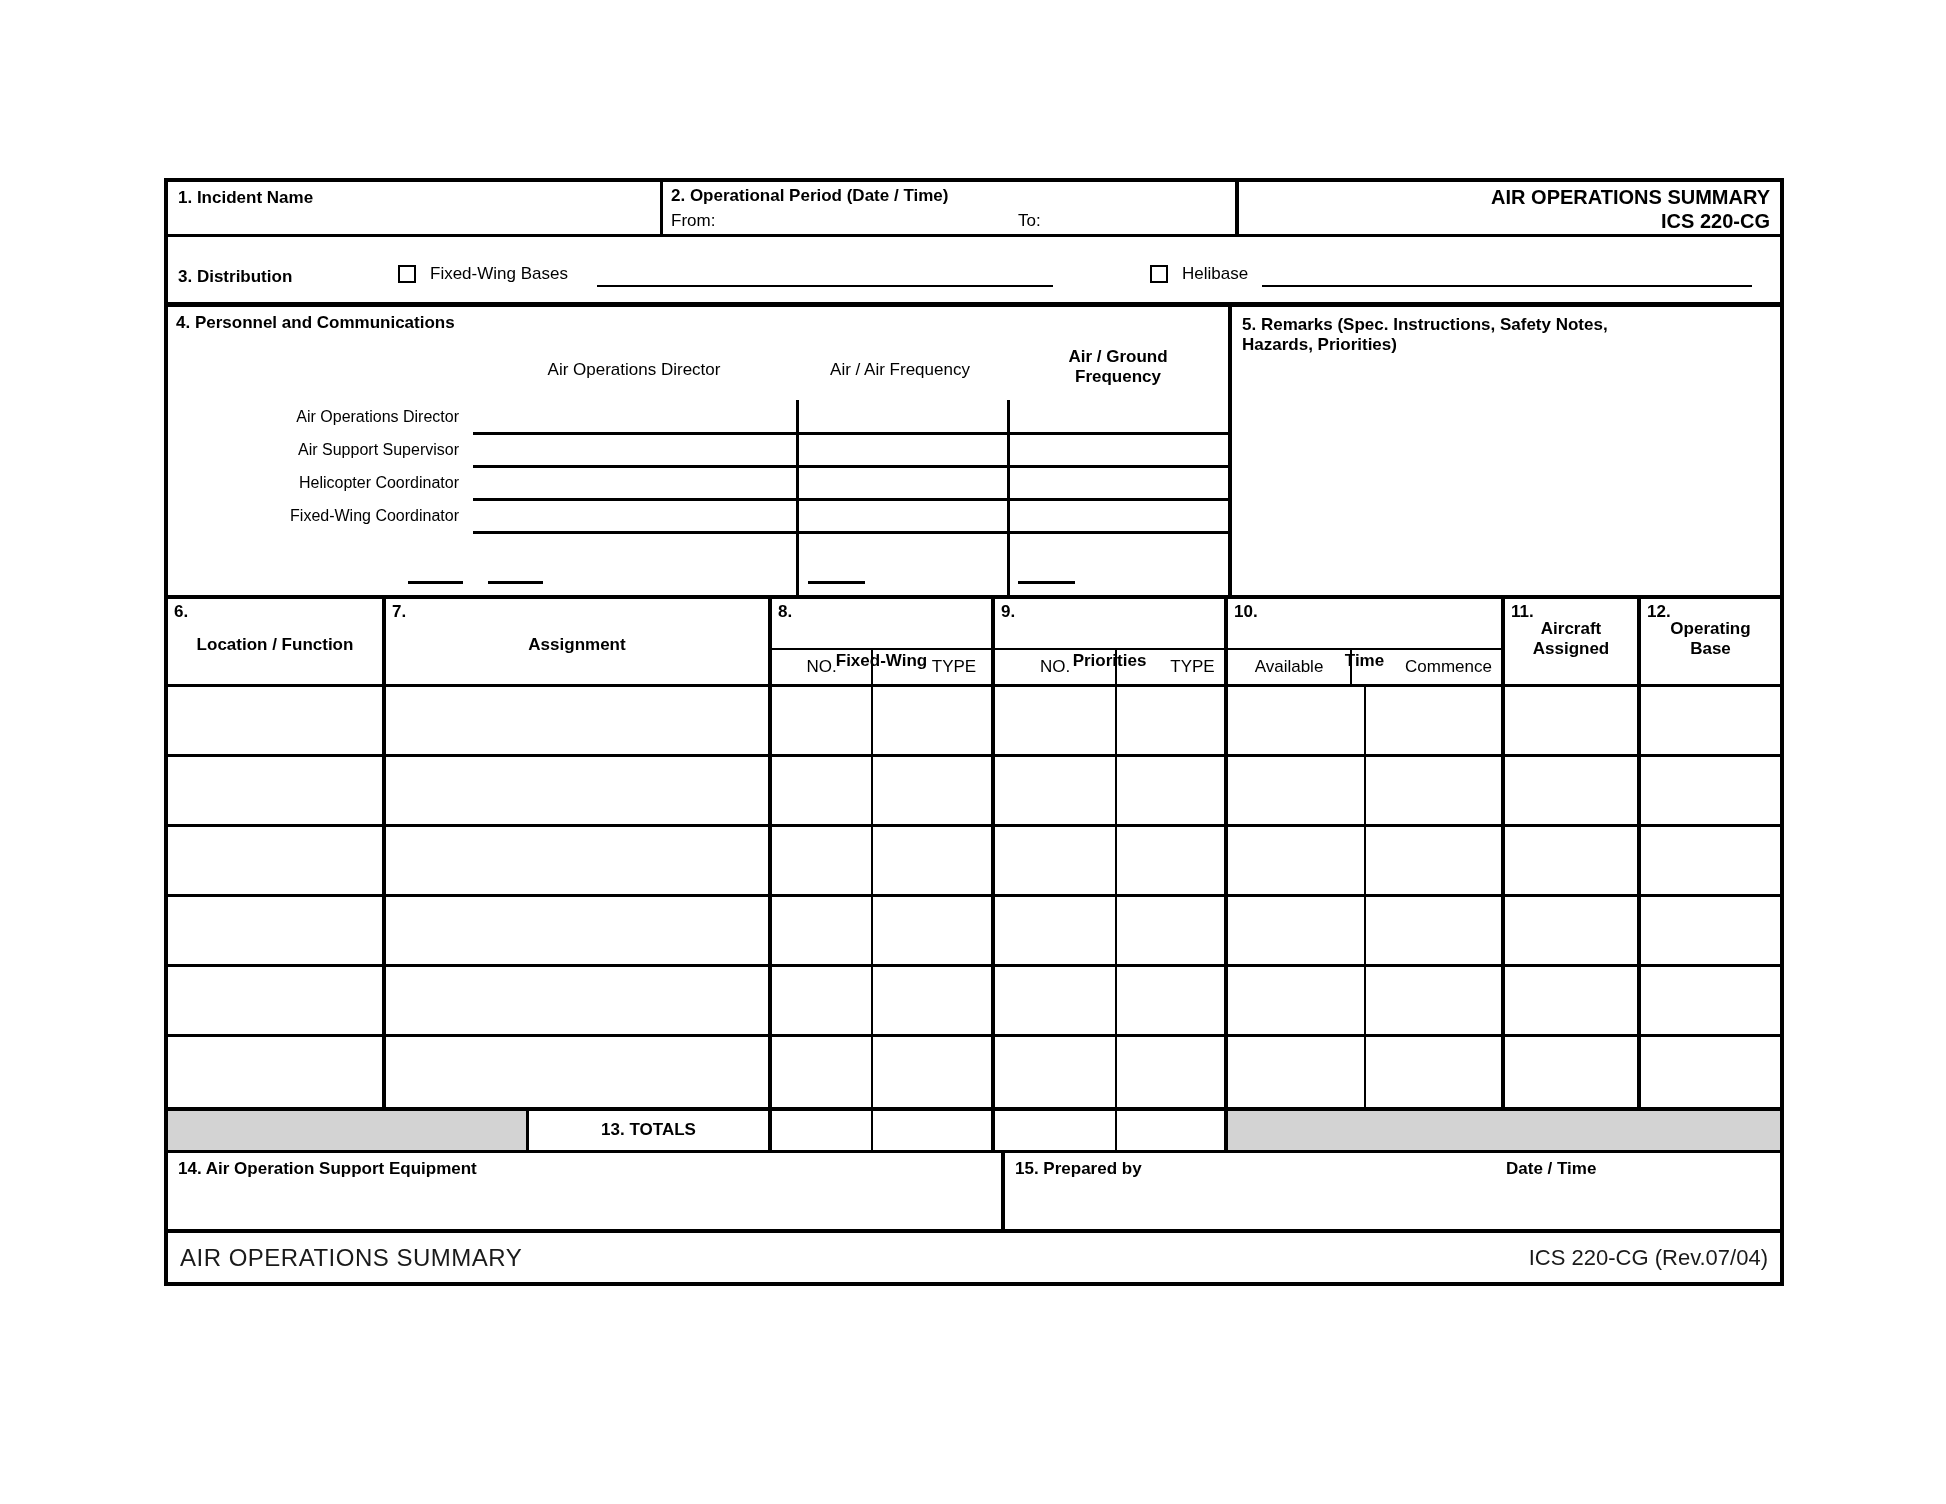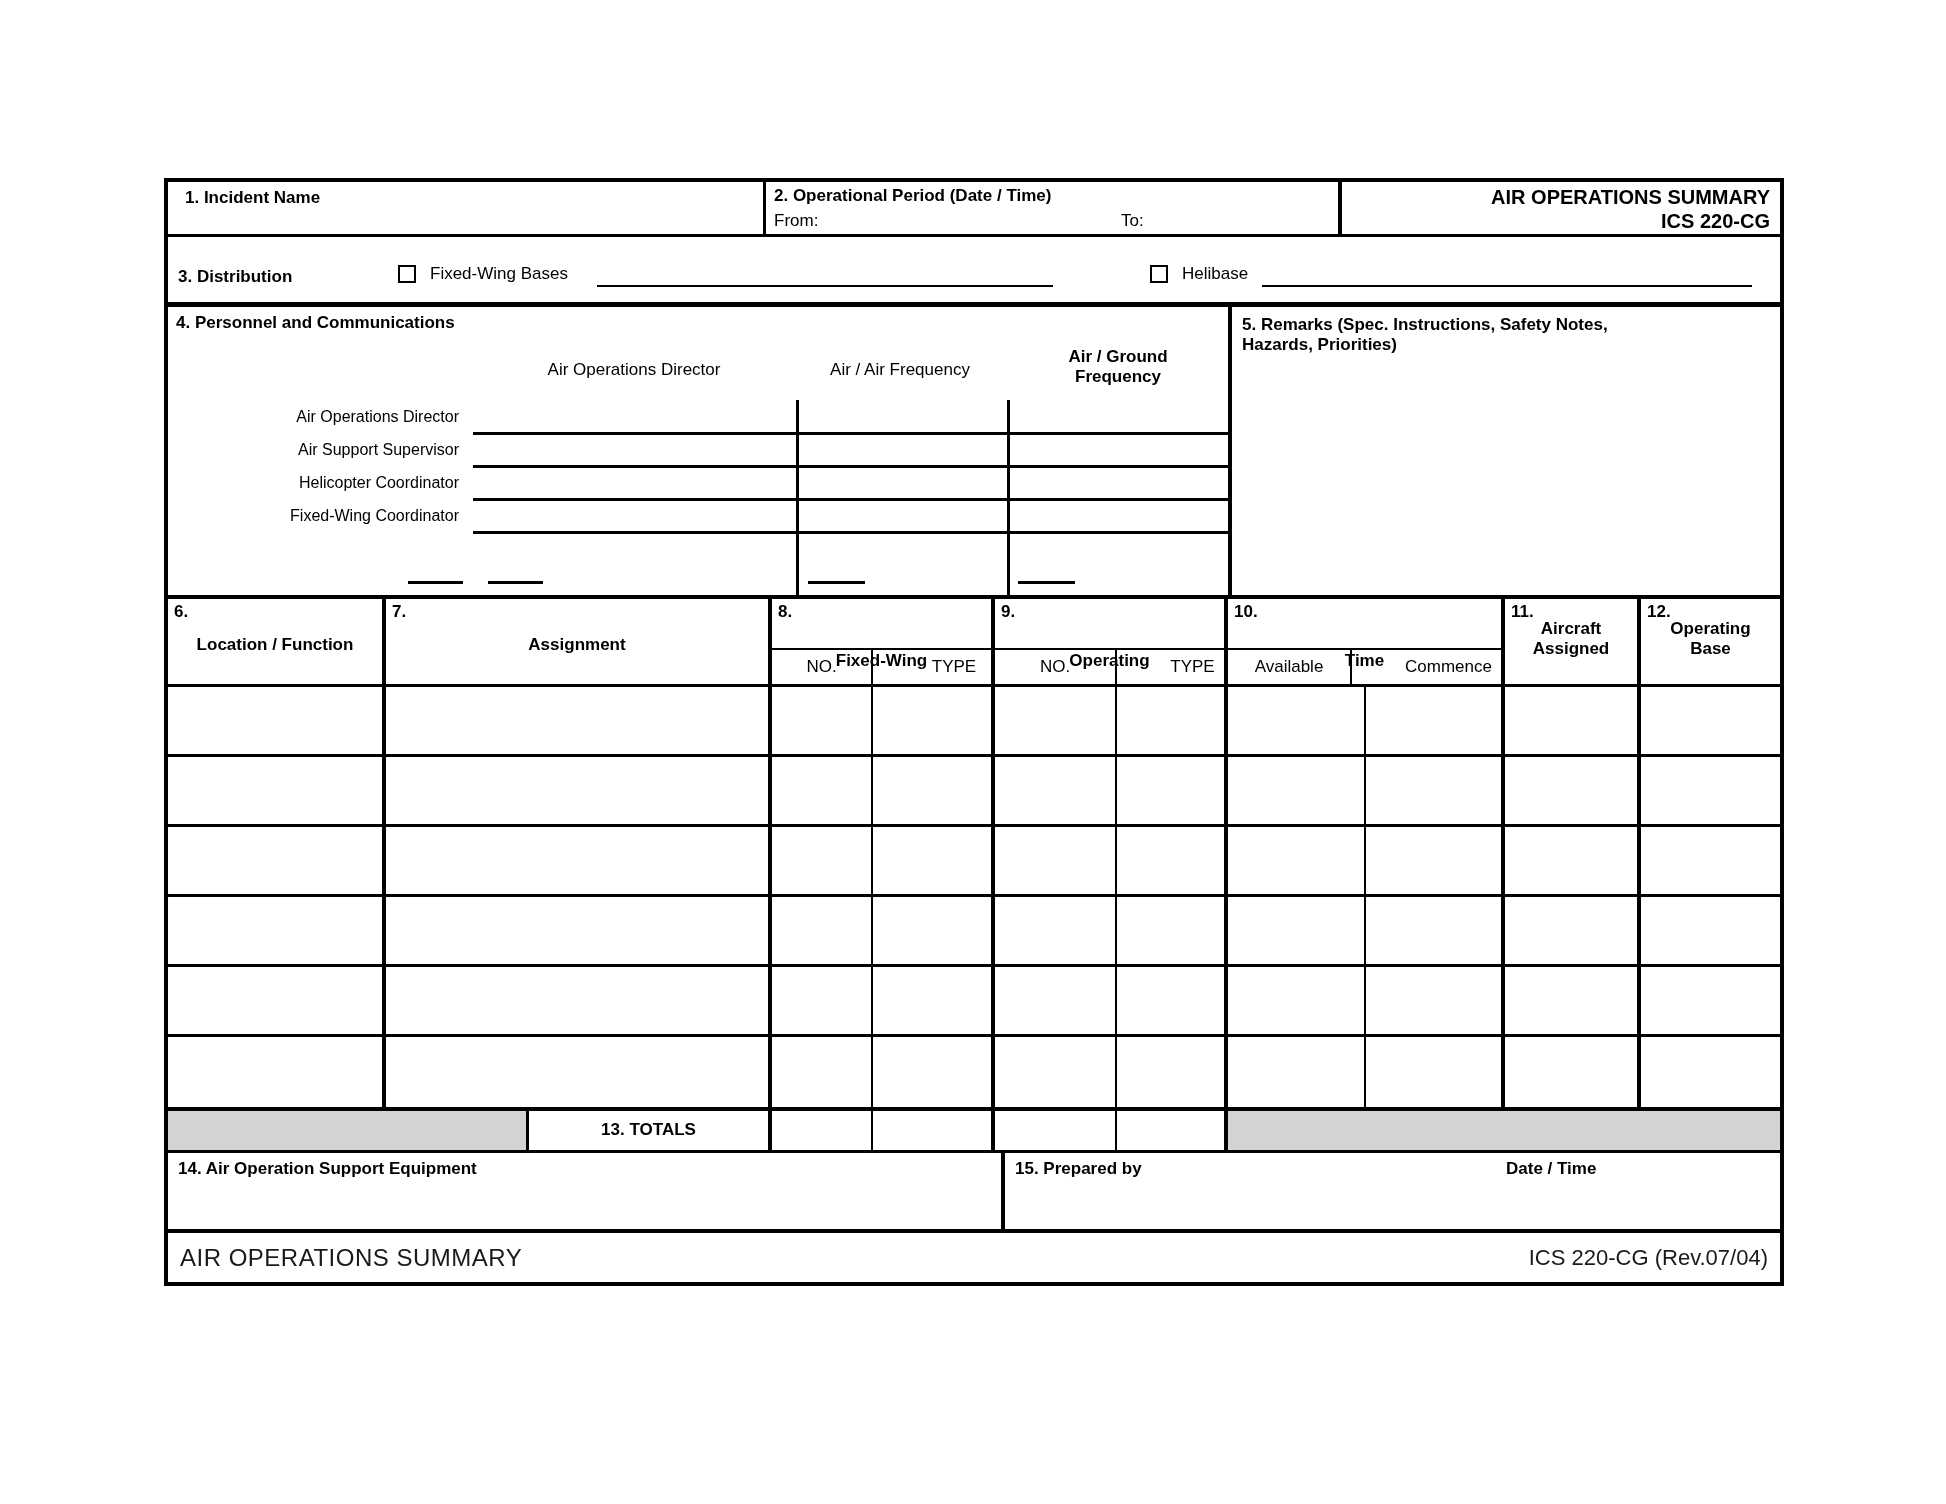--- a/index.html
+++ b/index.html
@@ -12,21 +12,21 @@
   .form {
     position:absolute; left:164px; top:178px; width:1620px; height:1108px;
     border:4px solid var(--line); background:var(--bg);
   }
   .abs { position:absolute; }
   .lbl { font-size:17px; font-weight:bold; line-height:20px; }
 
   
   .r1 { position:absolute; left:0; top:0; width:1612px; height:55px;
         border-bottom:3px solid var(--line); display:flex; }
-  .b1 { width:598px; border-right:3px solid var(--line); position:relative; padding:6px 17px; }
+  .b1 { width:495px; border-right:3px solid var(--line); position:relative; padding:6px 10px; }
   .b2 { width:576px; border-right:4px solid var(--line); position:relative; padding:4px 8px; }
   .b2 .fromto { font-size:17px; line-height:20px; }
   .b2 .from { position:absolute; left:8px; top:29px; }
   .b2 .to   { position:absolute; left:355px; top:29px; }
   .b3 { flex:1; text-align:right; padding:3px 10px; }
   .b3 div { font-size:20px; font-weight:bold; line-height:24px; }
 
   
   .r3 { position:absolute; left:0; top:55px; width:1612px; height:70px;
         border-bottom:5px solid var(--line); }
@@ -207,21 +207,21 @@
     <div class="hc h8">
       <div class="hnum">8.</div>
       <div class="hlabel hi">Fixed-Wing</div>
       <div class="subwrap">
         <div class="subcell sub-no8">NO.</div>
         <div class="subcell">TYPE</div>
       </div>
     </div>
     <div class="hc h9">
       <div class="hnum">9.</div>
-      <div class="hlabel hi">Operating</div>
+      <div class="hlabel hi">Priorities</div>
       <div class="subwrap">
         <div class="subcell sub-no9">NO.</div>
         <div class="subcell">TYPE</div>
       </div>
     </div>
     <div class="hc h10">
       <div class="hnum">10.</div>
       <div class="hlabel hi">Time</div>
       <div class="subwrap">
         <div class="subcell sub-av">Available</div>

